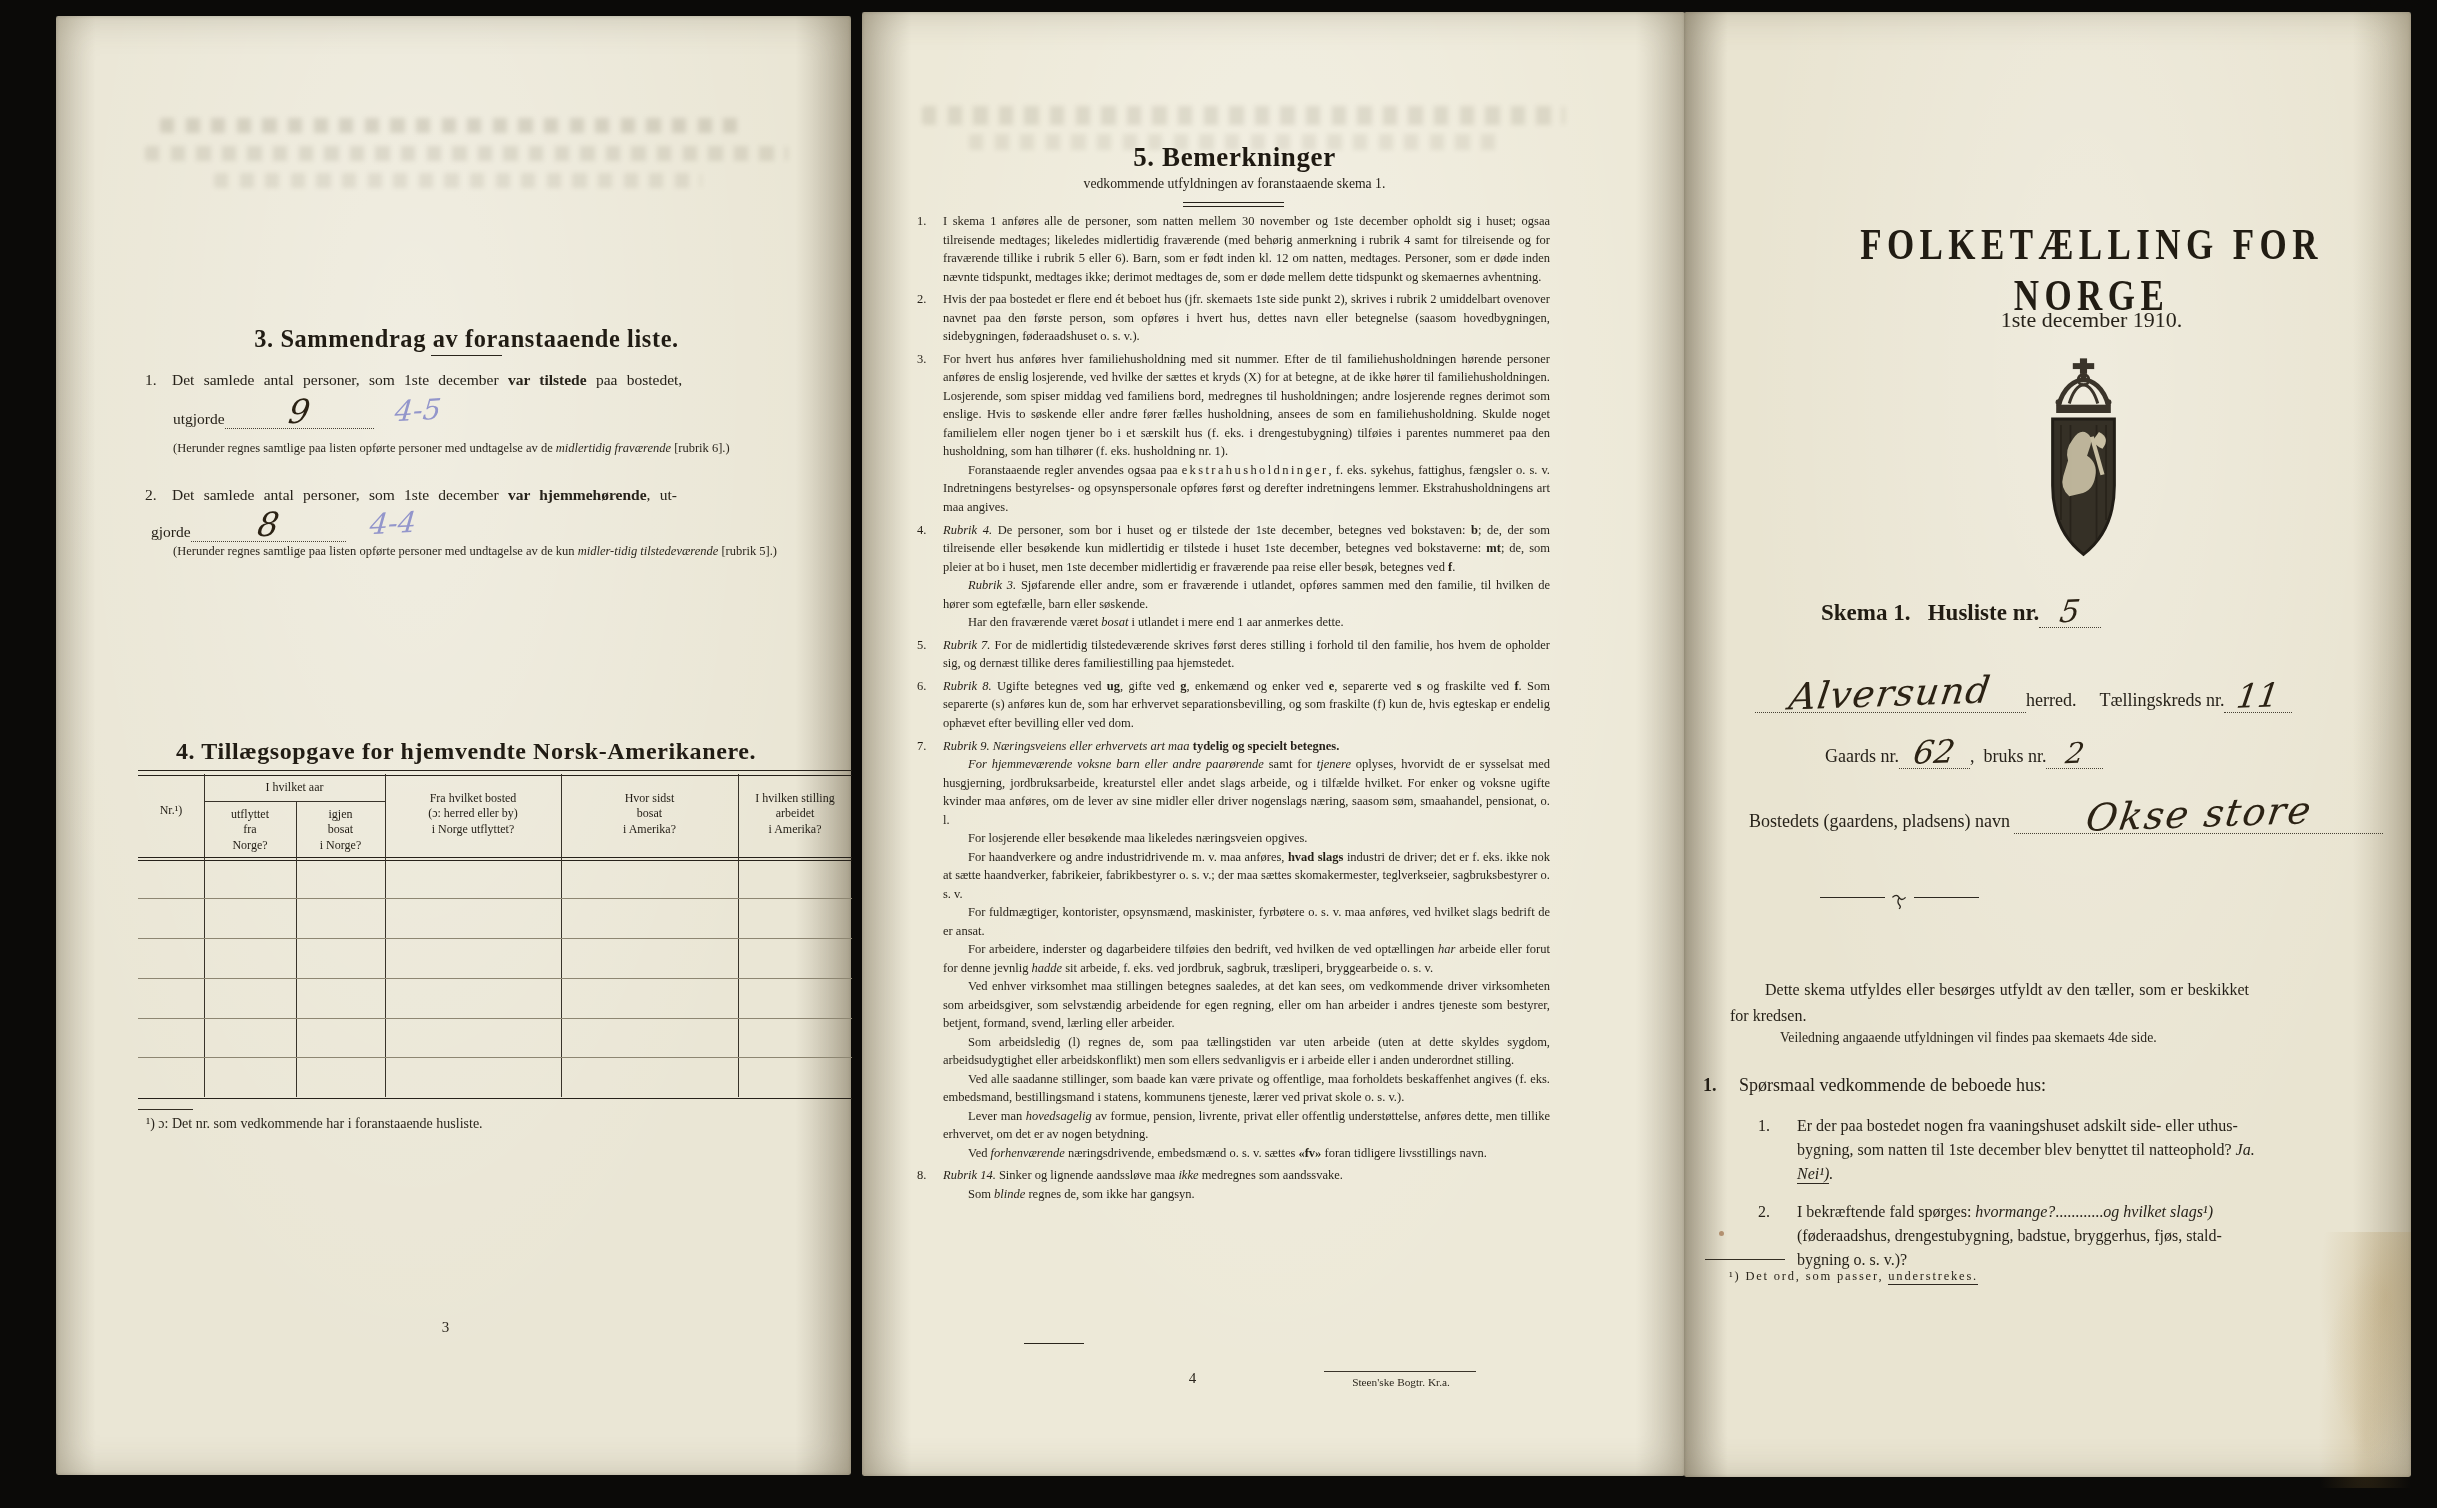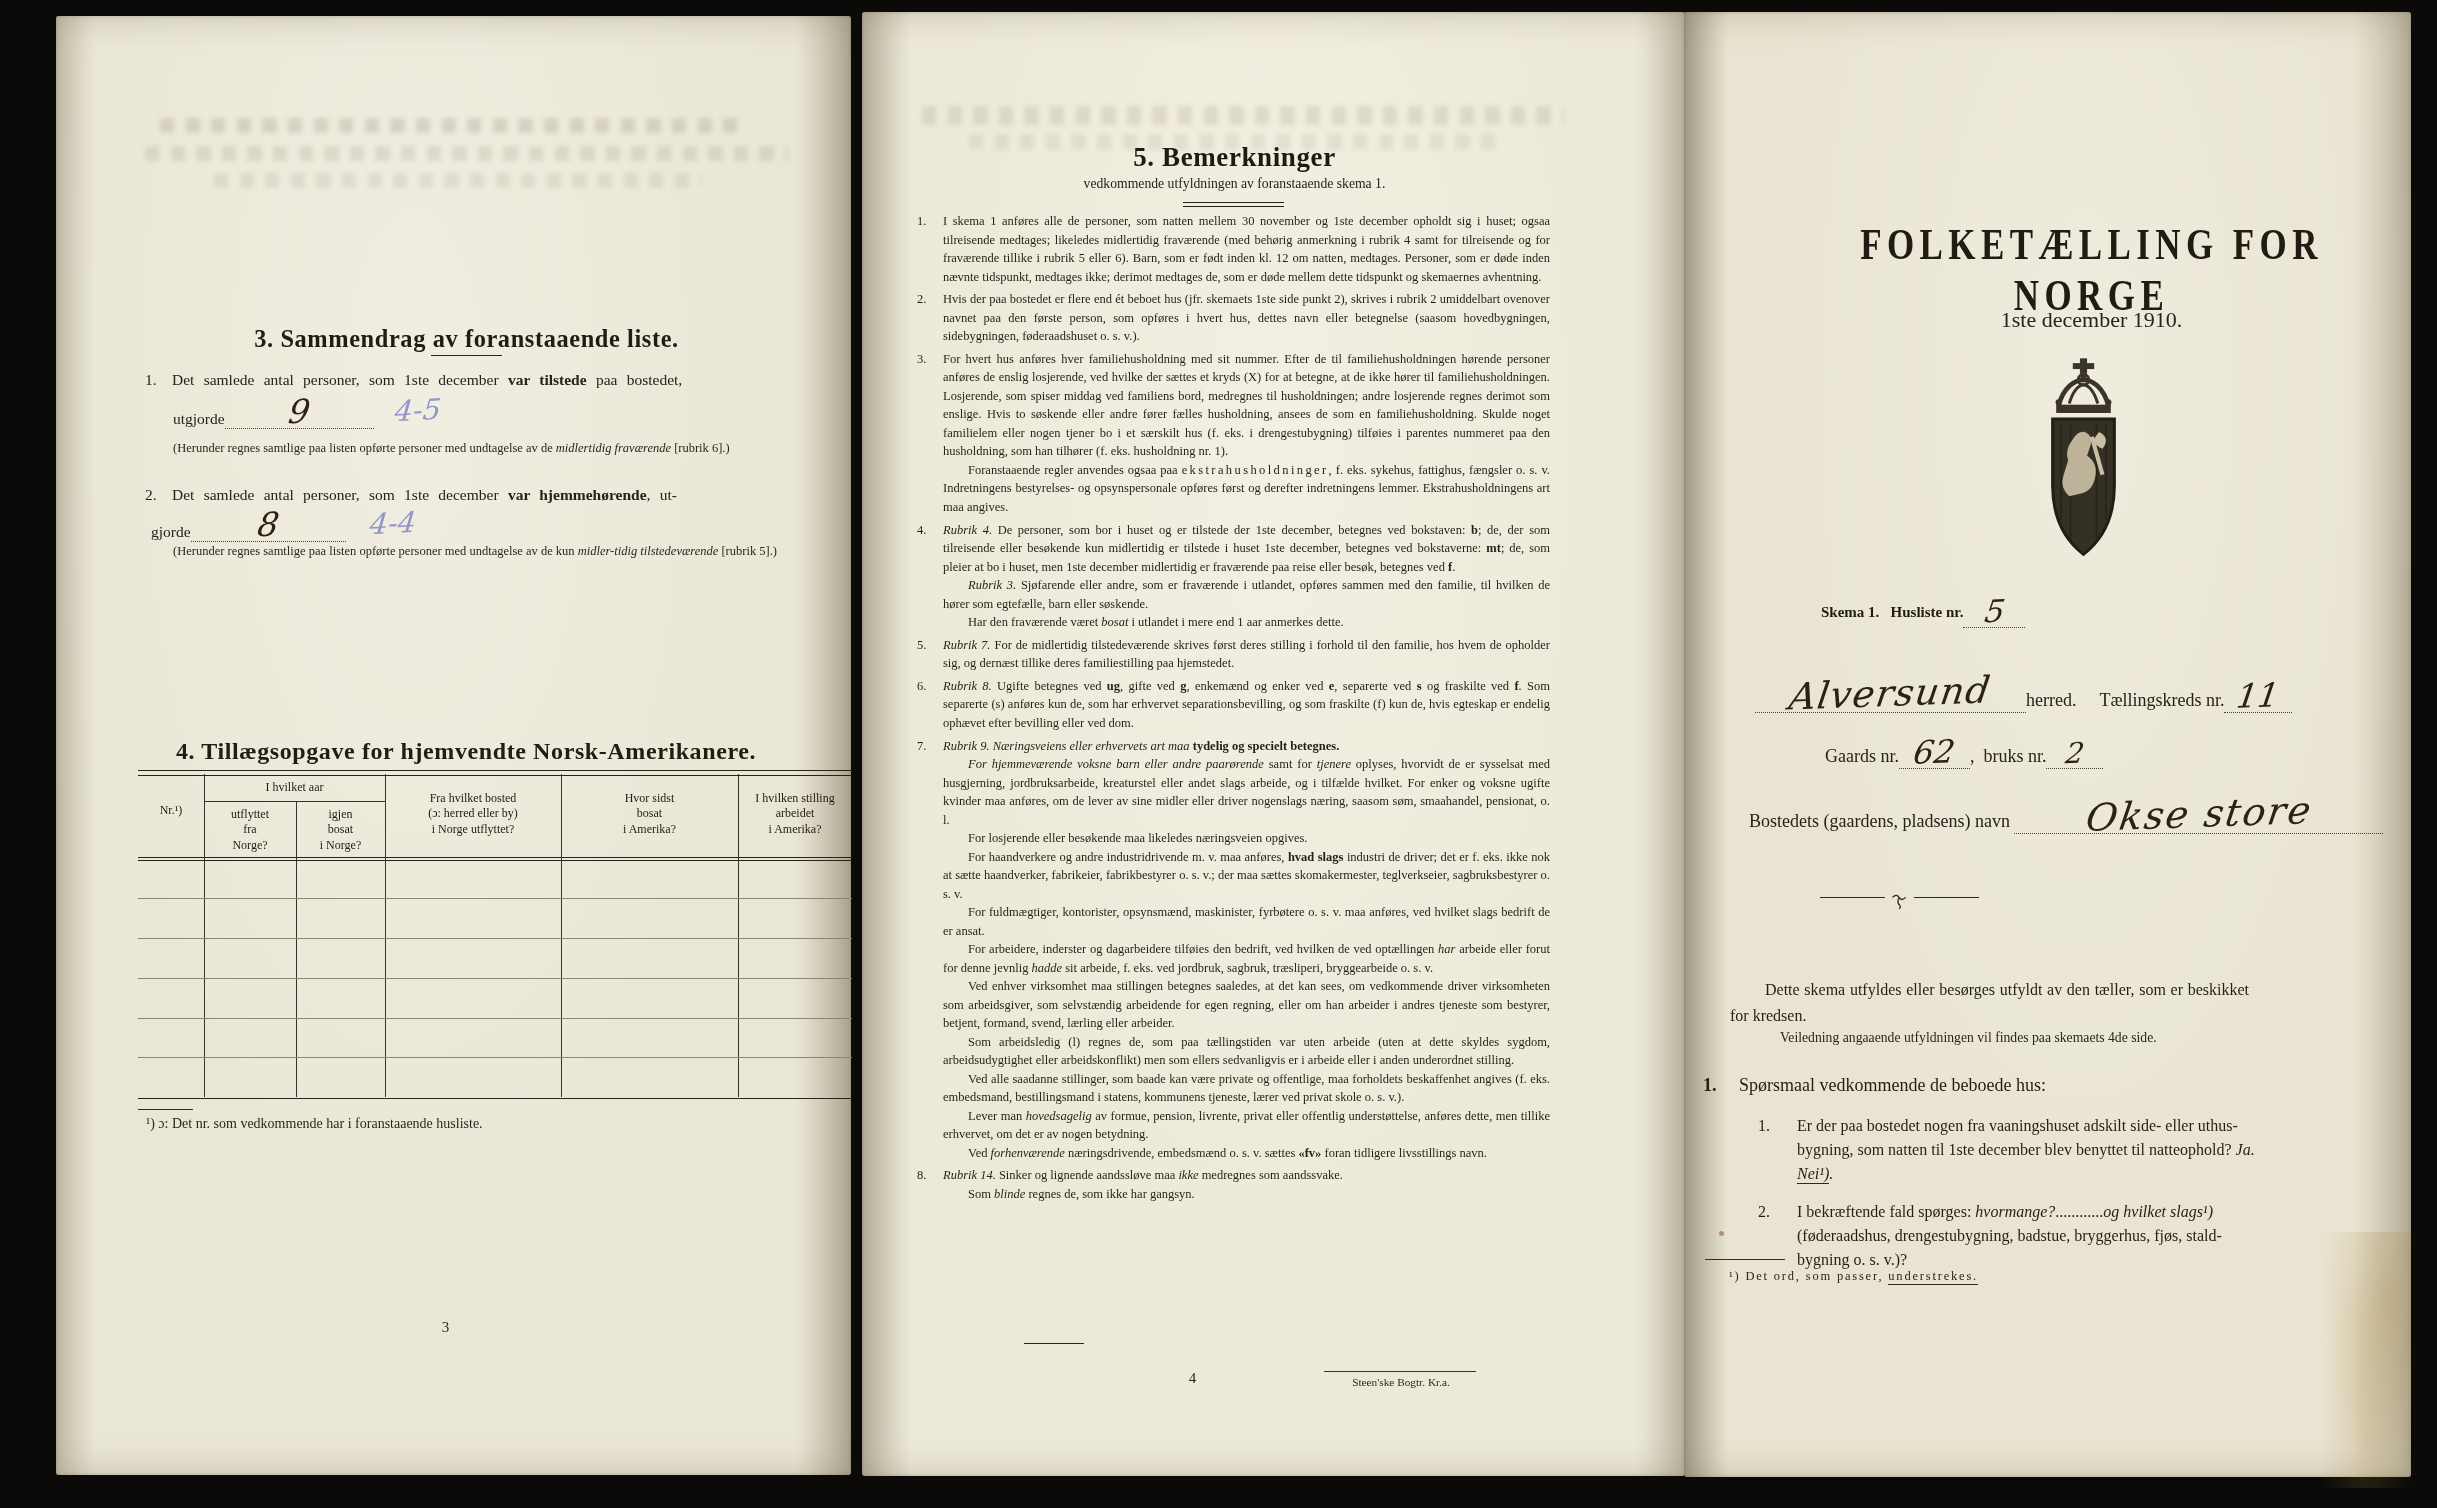--- a/index.html
+++ b/index.html
@@ -99,21 +99,21 @@
   .printer{position:absolute;left:454px;top:1364px;width:170px;text-align:center;font-size:11.3px;color:#2d281f;}
   
   .fp-title{
     position:absolute;left:107px;top:207px;width:601px;text-align:center;
     font-weight:bold;font-size:35px;letter-spacing:5.4px;color:#211c13;
     transform:scaleY(1.28);transform-origin:top;
   }
   .fp-date{position:absolute;left:107px;top:295px;width:601px;text-align:center;font-size:22px;color:#27221a;}
   .arms{position:absolute;left:340px;top:344px;width:119px;height:209px;}
   .fp-skema{position:absolute;left:137px;top:573px;display:flex;align-items:flex-end;height:43px;}
-  .fp-skema-label{font-size:15px;font-weight:bold;white-space:pre;line-height:31px;color:#211c13;text-align:center;}
+  .fp-skema-label{font-size:23px;font-weight:bold;white-space:pre;line-height:31px;color:#211c13;text-align:center;}
   .handrow{position:absolute;display:flex;align-items:flex-end;}
   .lbl{font-size:18px;line-height:26px;color:#27221a;white-space:pre;}
   .fp-q-wrap{position:absolute;left:74px;top:1102px;width:500px;}
   .fp-q{display:flex;font-size:16px;line-height:24px;color:#241f17;}
   .fp-q .qnum{width:39px;flex:none;}
   .fp-q + .fp-q{margin-top:14.3px;}
   .fp-intro{position:absolute;left:46px;top:965px;width:519px;font-size:16px;line-height:25.6px;text-align:justify;text-indent:35px;color:#241f17;}
   .fp-veil{position:absolute;left:96px;top:1018px;width:476px;font-size:13.7px;color:#2a251c;}
   .fp-sp{position:absolute;left:19px;top:1063px;display:flex;font-size:18px;color:#221d15;}
   .fp-sp .n{font-weight:bold;width:36px;}

